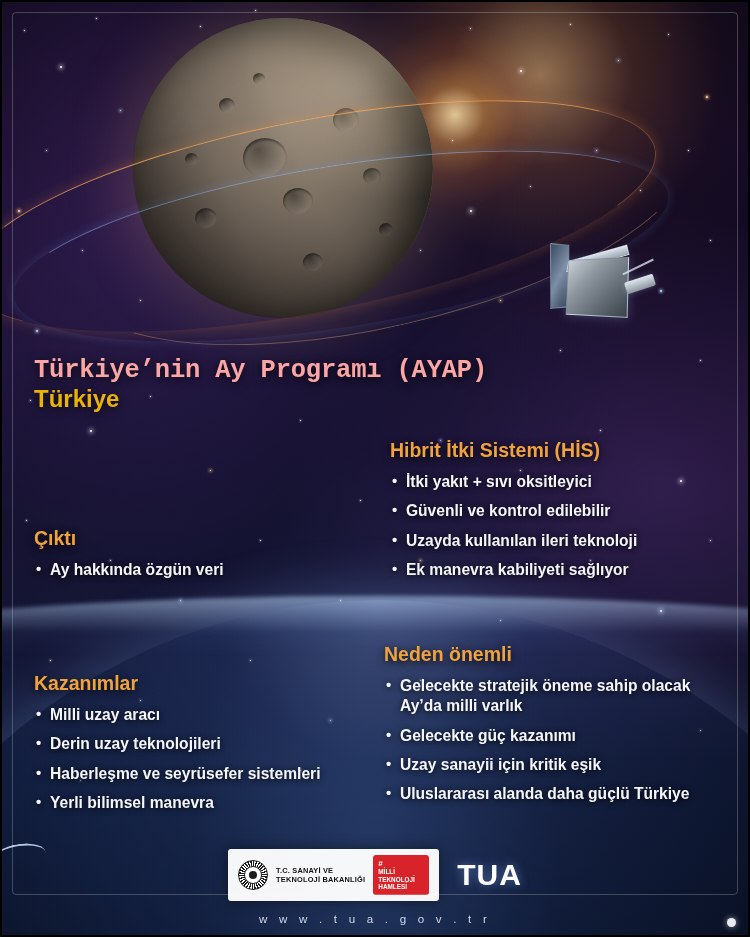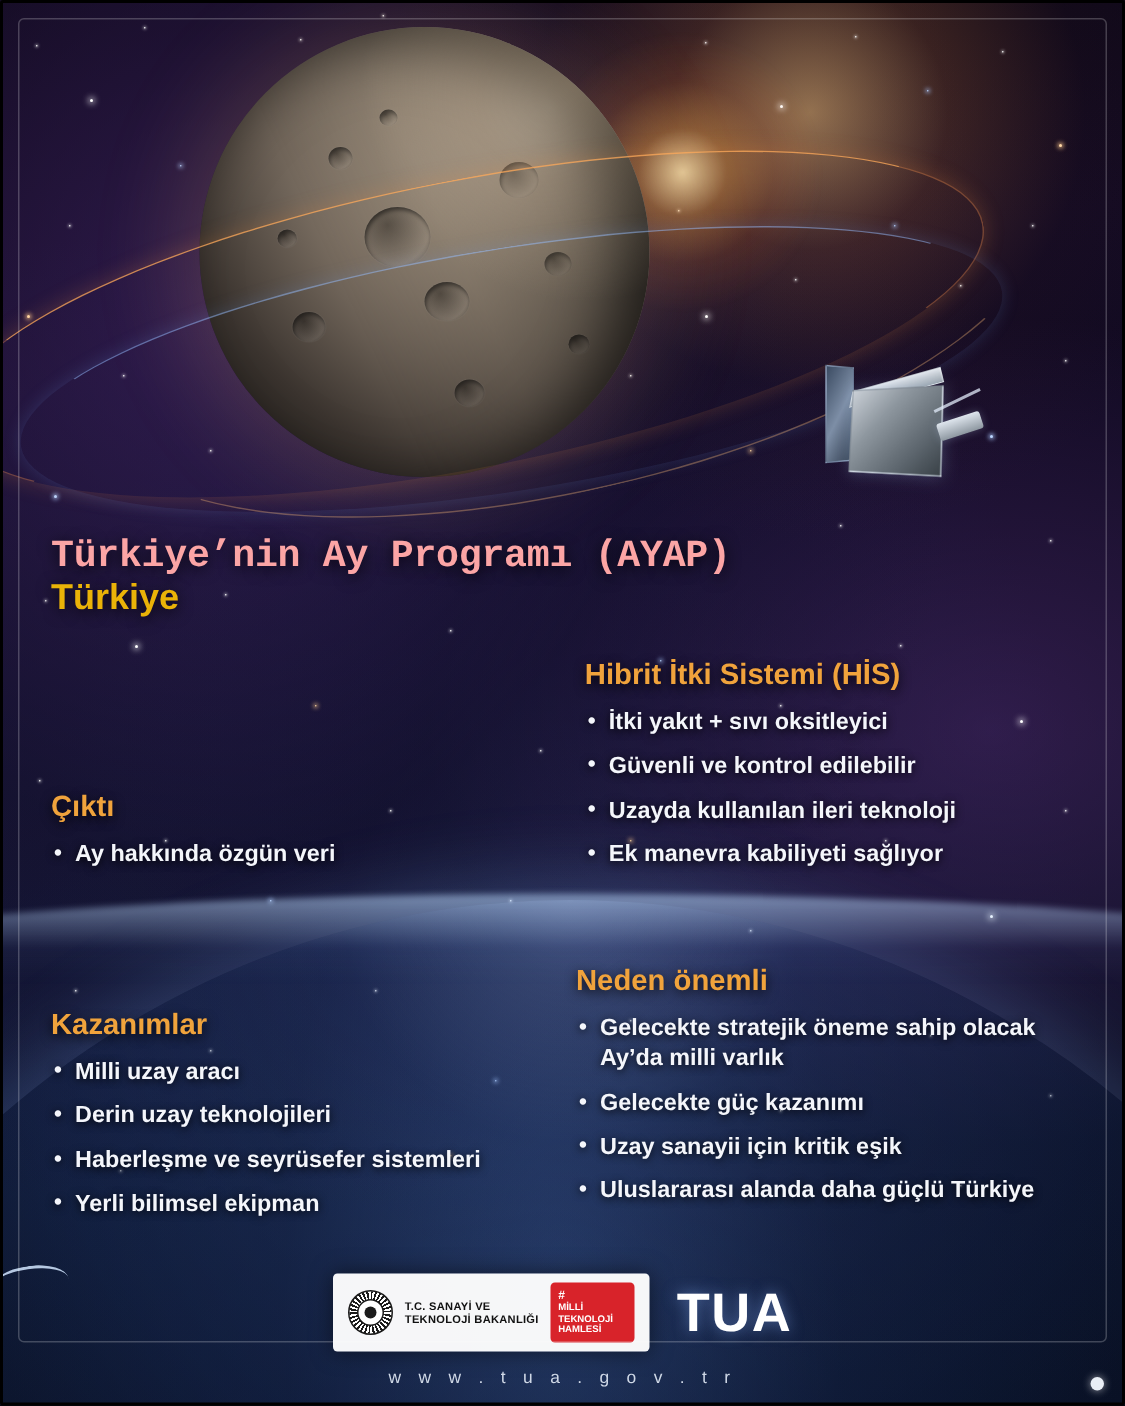--- a/index.html
+++ b/index.html
@@ -333,21 +333,21 @@
     font-weight: bold;
     line-height: 1.18;
     text-align: left;
     min-width: 46px;
   }
   .mtb-badge .hash { font-size: 8px; }
   .tua-logo {
     display: flex;
     align-items: center;
     color: #fff;
-    font-size: 36px;
+    font-size: 30px;
     font-weight: bold;
     letter-spacing: 1px;
     text-shadow: 0 0 10px rgba(140,180,255,0.5);
   }
   .tua-logo .arc-u {
     position: relative;
     display: inline-block;
   }
   .tua-logo .swoosh {
     position: absolute;
@@ -503,21 +503,21 @@
       </div>
     </div>
 
     <div class="block-2">
       <div class="b2-left">
         <div class="sec-head">Kazanımlar</div>
         <ul class="items">
           <li>Milli uzay aracı</li>
           <li>Derin uzay teknolojileri</li>
           <li>Haberleşme ve seyrüsefer sistemleri</li>
-          <li>Yerli bilimsel ekipman</li>
+          <li>Yerli bilimsel manevra</li>
         </ul>
       </div>
       <div class="b2-right">
         <div class="sec-head">Neden önemli</div>
         <ul class="items">
           <li>Gelecekte stratejik öneme sahip olacak Ay’da milli varlık</li>
           <li>Gelecekte güç kazanımı</li>
           <li>Uzay sanayii için kritik eşik</li>
           <li>Uluslararası alanda daha güçlü Türkiye</li>
         </ul>

